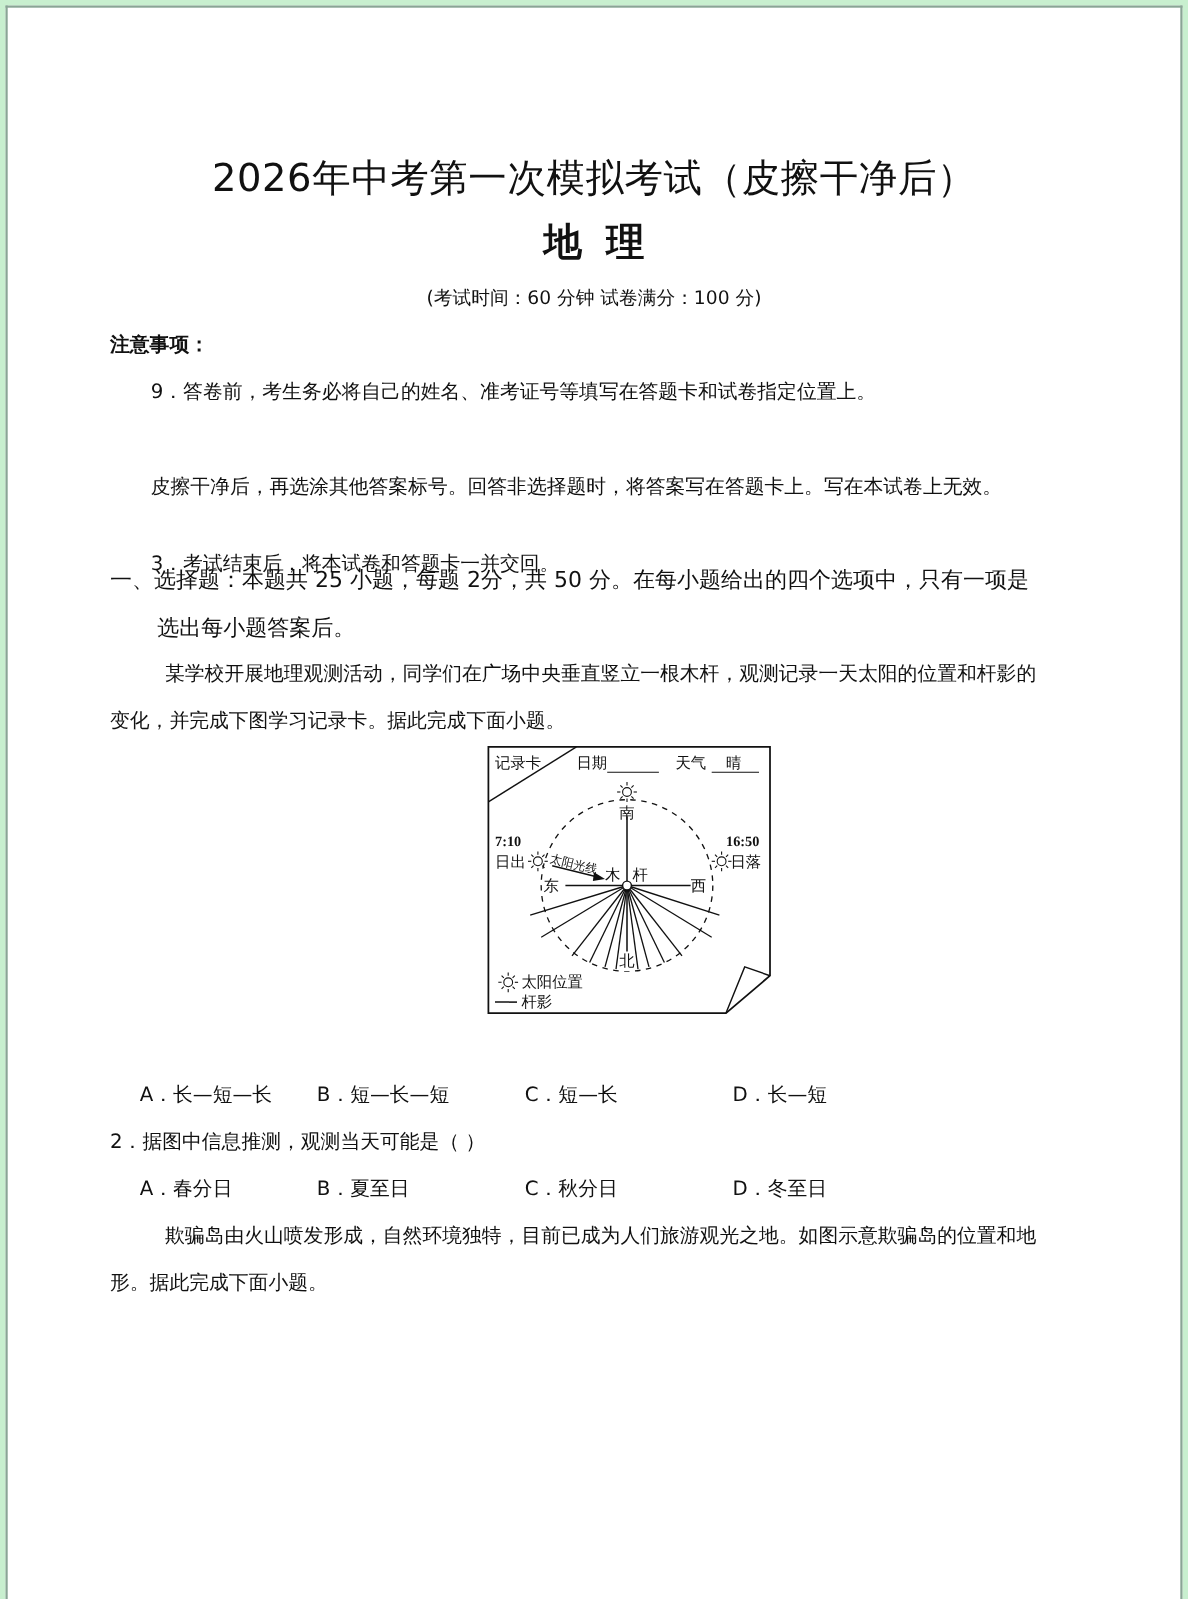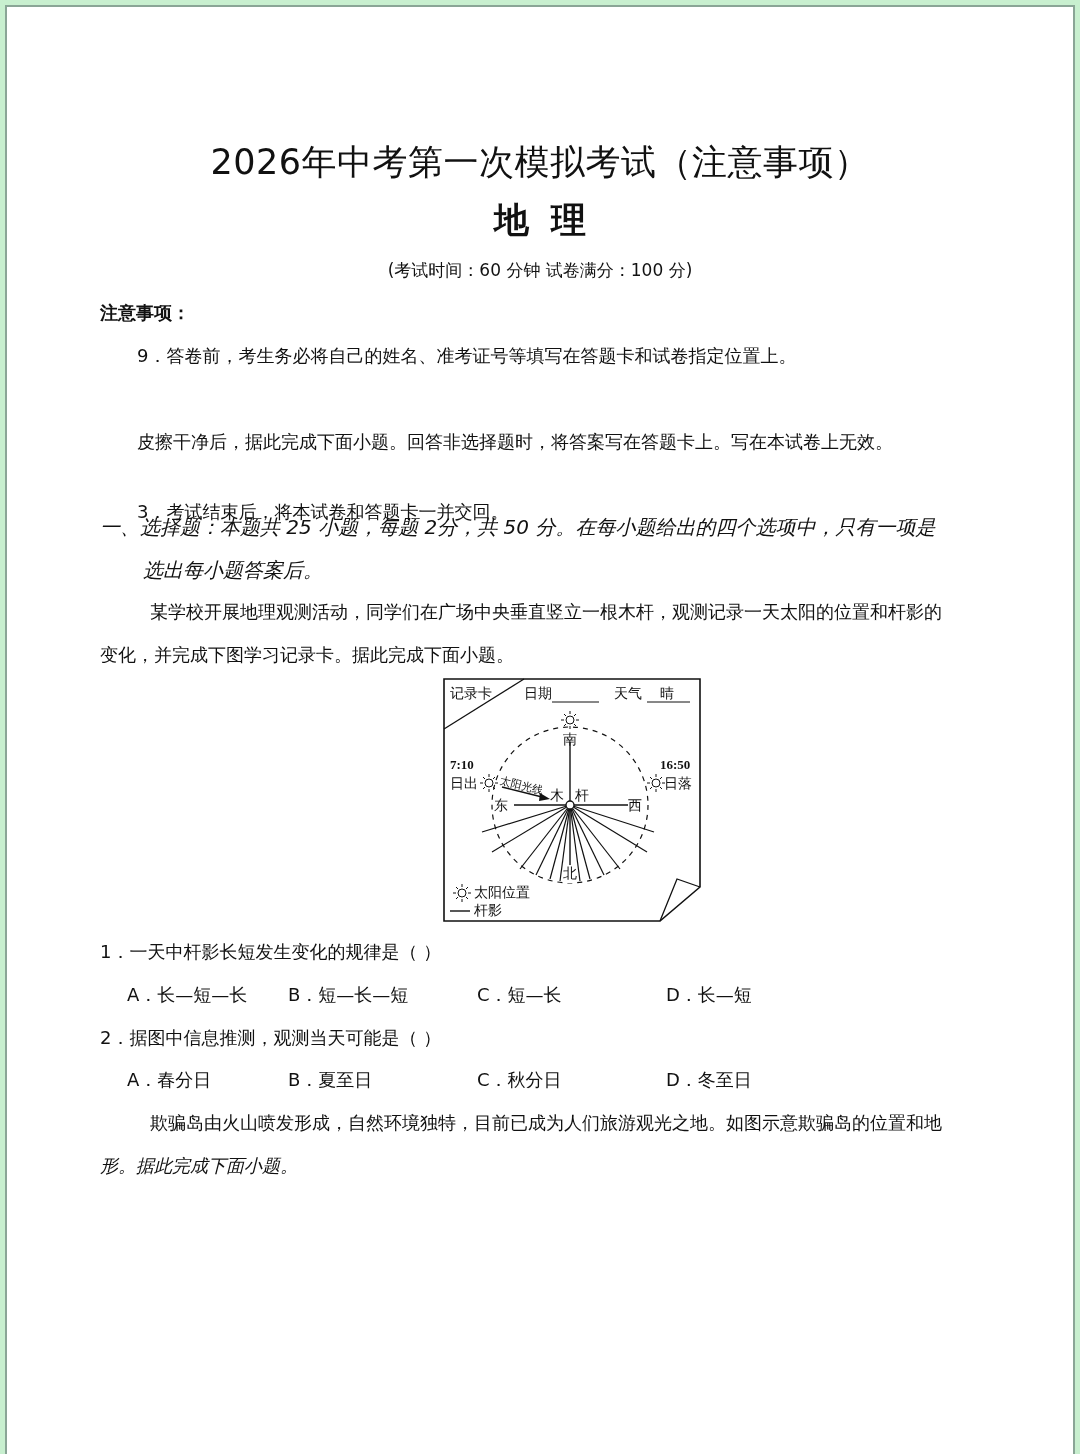--- a/index.html
+++ b/index.html
@@ -27,39 +27,39 @@
     }
     .subject {
       left: 0; right: 0; top: 190px; text-align: center;
       font-size: 35px; font-weight: bold; letter-spacing: 22px; padding-left: 22px;
     }
     .exam-info {
       left: 0; right: 0; top: 252px; text-align: center; font-size: 17px;
     }
     .notice-head { left: 93px; top: 294px; font-size: 18px; font-weight: bold; }
     .body-text { font-size: 18px; }
-    .section-head { font-size: 20px; font-style: italic; }
+    .section-head { font-size: 20px; }
     .diagram {
       left: 435px; top: 670px; width: 265px; height: 255px;
     }
     .q-text { font-size: 18px; }
     .opt { font-size: 18px; }
   </style>
 </head>
 <body>
 
 <div class="page">
 
-  <div class="abs title">2026年中考第一次模拟考试（注意事项）</div>
+  <div class="abs title">2026年中考第一次模拟考试（皮擦干净后）</div>
   <div class="abs subject">地理</div>
   <div class="abs exam-info">(考试时间：60 分钟  试卷满分：100 分)</div>
 
   <div class="abs notice-head">注意事项：</div>
   <div class="abs body-text" style="left:130px; top:337px;">9．答卷前，考生务必将自己的姓名、准考证号等填写在答题卡和试卷指定位置上。</div>
-  <div class="abs body-text" style="left:130px; top:423px;">皮擦干净后，据此完成下面小题。回答非选择题时，将答案写在答题卡上。写在本试卷上无效。</div>
+  <div class="abs body-text" style="left:130px; top:423px;">皮擦干净后，再选涂其他答案标号。回答非选择题时，将答案写在答题卡上。写在本试卷上无效。</div>
   <div class="abs body-text" style="left:130px; top:465px;margin-top:28px;">3．考试结束后，将本试卷和答题卡一并交回。</div>
 
   <div class="abs section-head" style="left:93px; top:507px;">一、选择题：本题共 25 小题，每题 2分，共 50 分。在每小题给出的四个选项中，只有一项是</div>
   <div class="abs section-head" style="left:136px; top:550px;">选出每小题答案后。</div>
 
   <div class="abs body-text" style="left:143px; top:593px;">某学校开展地理观测活动，同学们在广场中央垂直竖立一根木杆，观测记录一天太阳的位置和杆影的</div>
   <div class="abs body-text" style="left:93px; top:636px;">变化，并完成下图学习记录卡。据此完成下面小题。</div>
 
   <div class="abs diagram">
     <svg width="265" height="255" viewBox="0 0 265 255" xmlns="http://www.w3.org/2000/svg" font-family="Liberation Serif, DejaVu Serif, serif">
@@ -160,28 +160,27 @@
     <span class="abs" style="left:60px; top:96px; font-size:11px; transform:rotate(14deg); transform-origin:left top;">太阳光线</span>
     <span class="abs" style="left:108px; top:110px; font-size:14px;">木</span>
     <span class="abs" style="left:133px; top:110px; font-size:14px;">杆</span>
     <span class="abs" style="left:52px; top:120px; font-size:14px; background:#fff;">东</span>
     <span class="abs" style="left:186px; top:120px; font-size:14px; background:#fff;">西</span>
     <span class="abs" style="left:121px; top:188px; font-size:14px; background:#fff;">北</span>
     <span class="abs" style="left:32px; top:207px; font-size:14px;">太阳位置</span>
     <span class="abs" style="left:32px; top:225px; font-size:14px;">杆影</span>
   </div>
 
-  <div class="abs q-text" style="left:93px; top:933px;">1．一天中杆影长短发生变化的规律是（ ）</div>
   <div class="abs opt" style="left:120px; top:976px;">A．长—短—长</div>
   <div class="abs opt" style="left:281px; top:976px;">B．短—长—短</div>
   <div class="abs opt" style="left:470px; top:976px;">C．短—长</div>
   <div class="abs opt" style="left:659px; top:976px;">D．长—短</div>
 
   <div class="abs q-text" style="left:93px; top:1019px;">2．据图中信息推测，观测当天可能是（ ）</div>
   <div class="abs opt" style="left:120px; top:1061px;">A．春分日</div>
   <div class="abs opt" style="left:281px; top:1061px;">B．夏至日</div>
   <div class="abs opt" style="left:470px; top:1061px;">C．秋分日</div>
   <div class="abs opt" style="left:659px; top:1061px;">D．冬至日</div>
 
   <div class="abs body-text" style="left:143px; top:1104px;">欺骗岛由火山喷发形成，自然环境独特，目前已成为人们旅游观光之地。如图示意欺骗岛的位置和地</div>
-  <div class="abs body-text" style="left:93px; top:1147px;font-style:italic;">形。据此完成下面小题。</div>
+  <div class="abs body-text" style="left:93px; top:1147px;">形。据此完成下面小题。</div>
 
 </div>
 
 </body></html>

